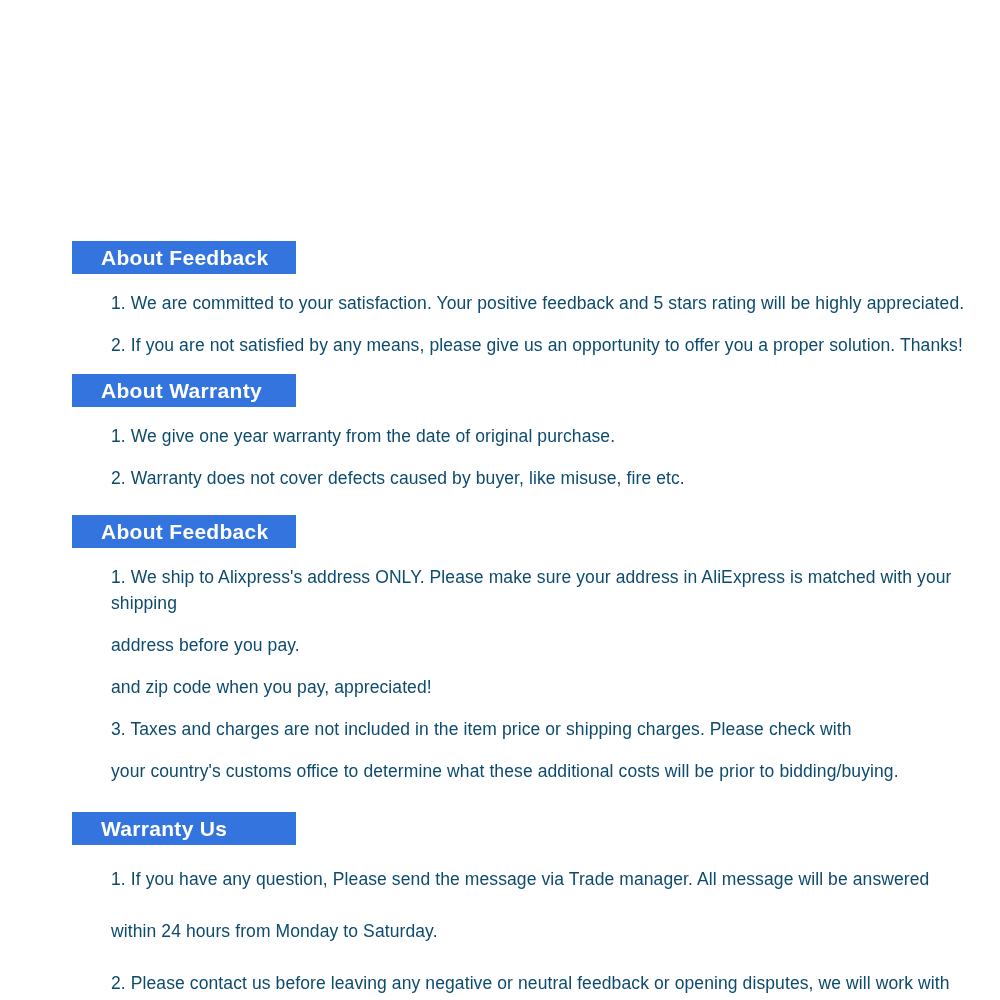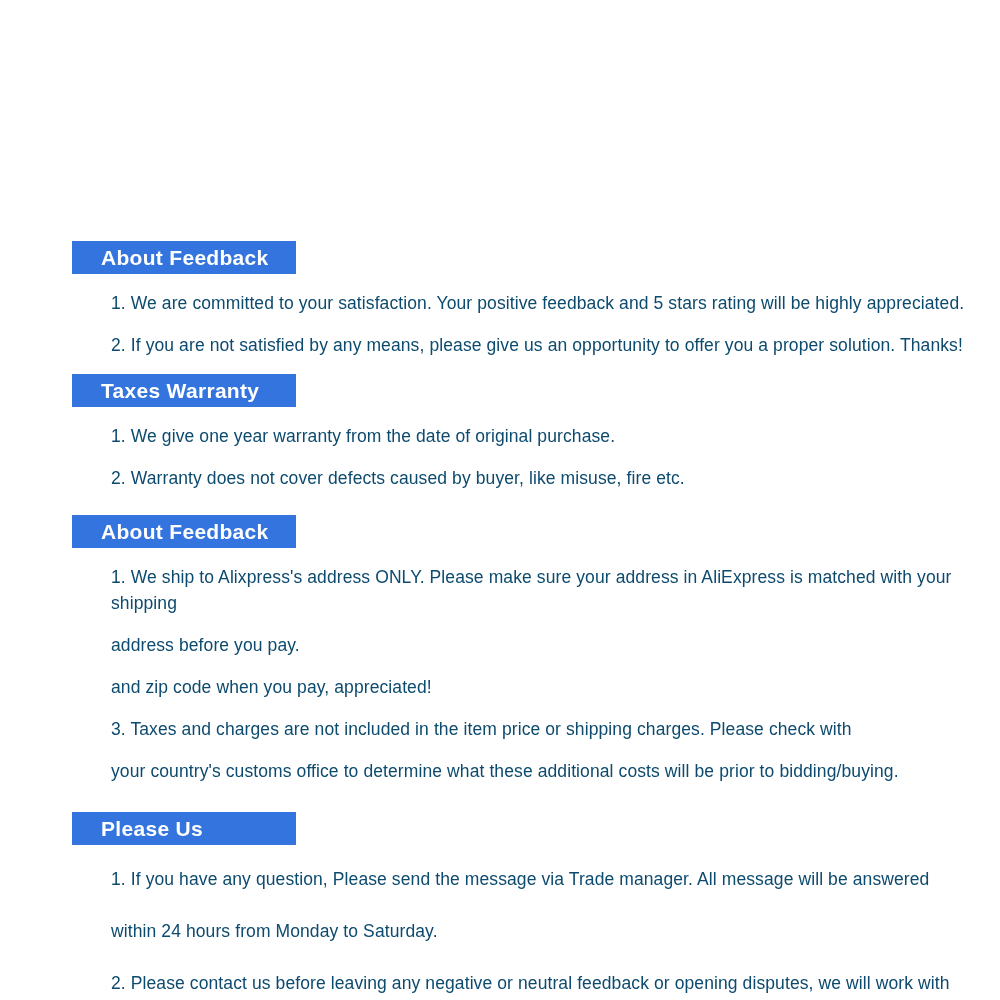--- a/index.html
+++ b/index.html
@@ -60,21 +60,21 @@
       <span>About Feedback</span>
     </div>
     <div class="section-body body-feedback">
       <p>1. We are committed to your satisfaction. Your positive feedback and 5 stars rating will be highly appreciated.</p>
       <p>2. If you are not satisfied by any means, please give us an opportunity to offer you a proper solution. Thanks!</p>
     </div>
   </section>
 
   <section>
     <div class="section-header header-warranty">
-      <span>Taxes Warranty</span>
+      <span>About Warranty</span>
     </div>
     <div class="section-body body-warranty">
       <p>1. We give one year warranty from the date of original purchase.</p>
       <p>2. Warranty does not cover defects caused by buyer, like misuse, fire etc.</p>
     </div>
   </section>
 
   <section>
     <div class="section-header header-shipping">
       <span>About Feedback</span>
@@ -83,21 +83,21 @@
       <p>1. We ship to Alixpress's address ONLY. Please make sure your address in AliExpress  is matched with your shipping</p>
       <p>address before you pay.</p>
       <p>and zip code when you pay, appreciated!</p>
       <p>3. Taxes and charges are not included in the item price or shipping charges. Please check with</p>
       <p>your country's customs office to determine what these additional costs will be prior to bidding/buying.</p>
     </div>
   </section>
 
   <section>
     <div class="section-header header-contact">
-      <span>Please Us</span>
+      <span>Warranty Us</span>
     </div>
     <div class="section-body body-contact">
       <p>1. If you have any question, Please send the message via Trade manager.  All message will be answered</p>
       <p>within 24 hours from Monday to Saturday.</p>
       <p>2. Please contact us before leaving any negative or neutral feedback or opening disputes, we will work with</p>
       <p>you to solve any warranty.</p>
     </div>
   </section>
 
 </div>

